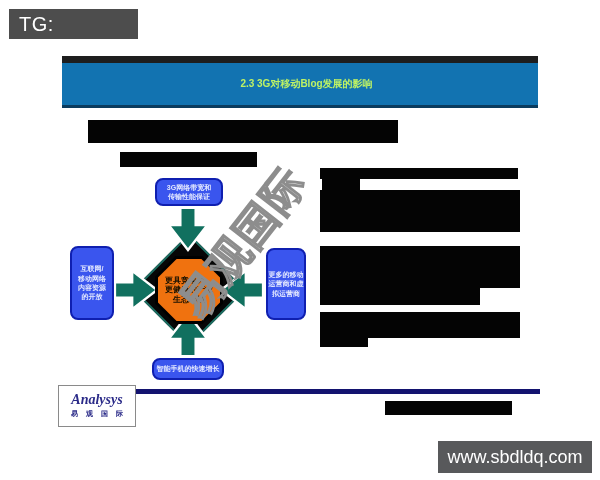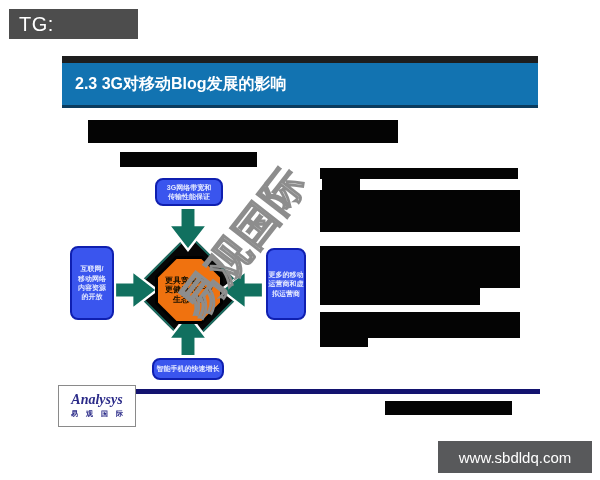--- a/index.html
+++ b/index.html
@@ -20,22 +20,22 @@
   }
 
   
   .header {
     left: 62px; top: 56px; width: 476px; height: 52px;
     background: #1273b1;
     border-top: 7px solid #1e1e1e;
     border-bottom: 3px solid #0b3c5e;
   }
   .header-title {
-    color: #ffffff; font-weight: bold; font-size: 16px;
-    line-height: 42px; padding-left: 13px;
+    color: #bef264; font-weight: bold; font-size: 10px;
+    line-height: 42px; padding-left: 13px; text-align: center;
   }
 
   
   .rd { background: #040404; }
 
   
   .bluebox {
     background: #3a55ee;
     border: 2px solid #0f1fb0;
     border-radius: 8px;
@@ -98,21 +98,21 @@
     font-size: 14px; color: #2a2a88; line-height: 1;
   }
   .logo-cn {
     font-size: 7px; color: #2a2a88; letter-spacing: 3px; margin-top: 2px;
     font-weight: bold; padding-left: 3px;
   }
 
   
   .url-bar {
     left: 438px; top: 441px; width: 154px; height: 32px;
-    background: #58595b; color: #ffffff; font-size: 15px;
+    background: #58595b; color: #ffffff; font-size: 18px;
     display: flex; align-items: center; justify-content: center; z-index: 7;
   }
 </style>
 </head>
 <body>
 
 <div class="page">
 
   <div class="abs tg-badge">TG: MYYJJPP</div>
 

